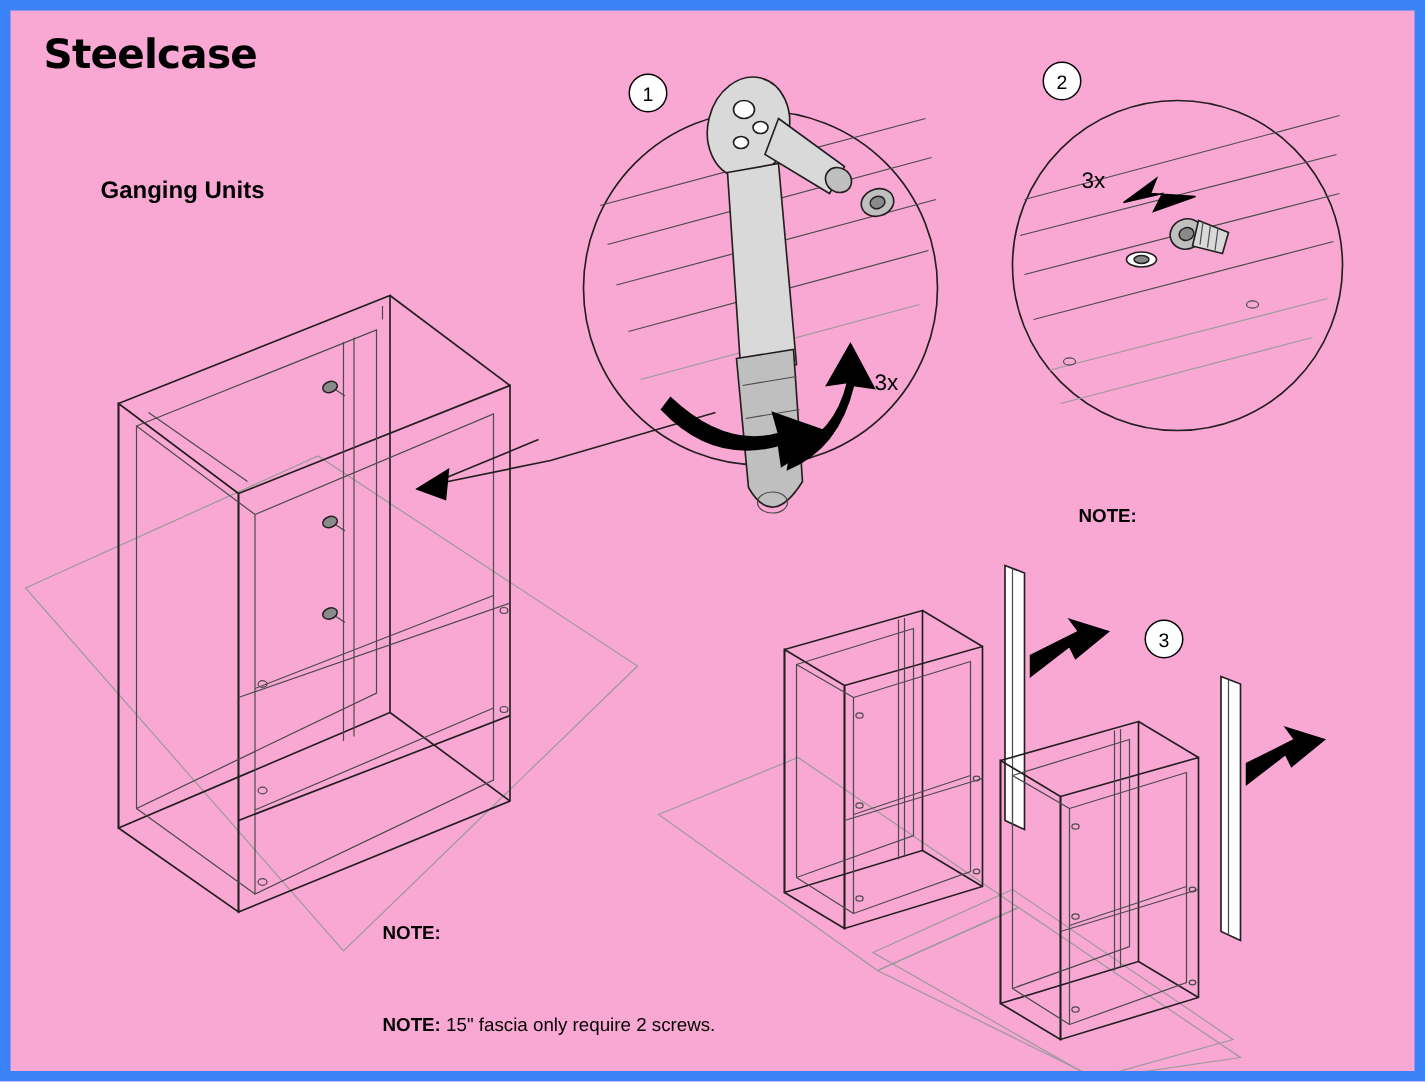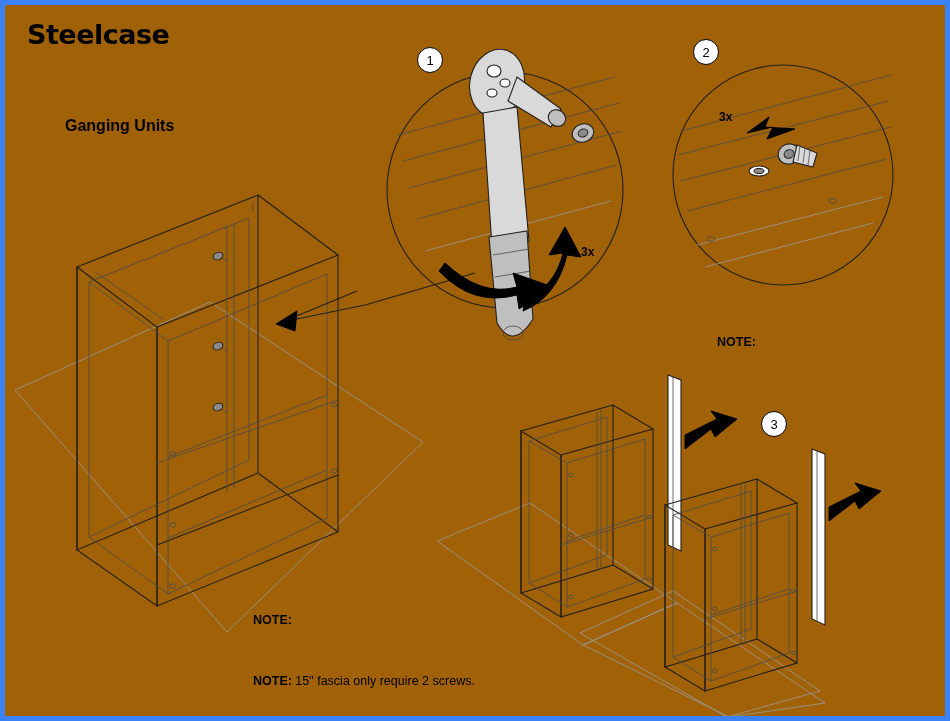--- a/index.html
+++ b/index.html
@@ -7,22 +7,22 @@
     padding: 0;
     background: #ffffff;
   }
   body {
     font-family: "Liberation Sans", sans-serif;
   }
   #page {
     position: relative;
     width: 950px;
     height: 721px;
-    background: #a16207;
-    border: 5px solid #3b82f6;
+    background: #f9a8d4;
+    border: 7px solid #3b82f6;
     box-sizing: border-box;
     overflow: hidden;
   }
   .brand {
     position: absolute;
     left: 22px;
     top: 14px;
     font-size: 27px;
     font-weight: bold;
     letter-spacing: -0.5px;
@@ -57,22 +57,22 @@
     display: flex;
     align-items: center;
     justify-content: center;
     font-size: 13px;
     color: #000;
     background: #fff;
     box-sizing: border-box;
   }
   .qty-label {
     position: absolute;
-    font-size: 12px;
-    font-weight: bold;
+    font-size: 15px;
+    font-weight: normal;
     color: #000;
   }
   svg.art {
     position: absolute;
     left: 0;
     top: 0;
     width: 950px;
     height: 721px;
     pointer-events: none;
   }

